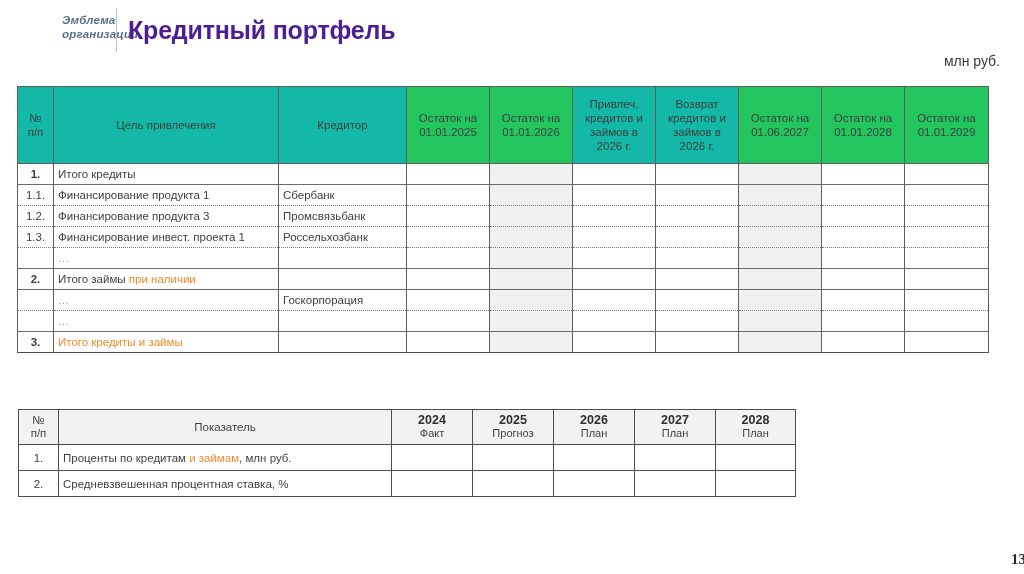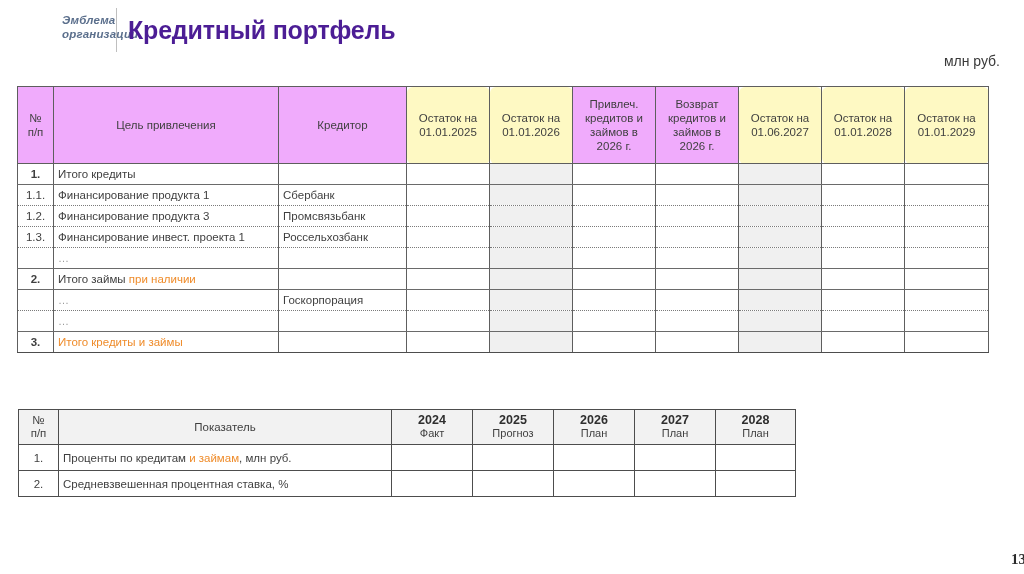--- a/index.html
+++ b/index.html
@@ -48,28 +48,28 @@
     font-size:11.5px;
     color:#3f3f3f;
     background:#ffffff;
     overflow:hidden;
   }
 
   
   #t1-wrap{position:absolute;left:17px;top:86px;}
   #t1{width:971px;}
   #t1 thead th{
-    background:#f0abfc;
+    background:#14b8a6;
     text-align:center;
     height:76px;
     line-height:14px;
     font-size:11.5px;
     border:1px solid #5e5e5e;
   }
-  #t1 thead th.shaded{background:#fef9c3;border-radius:6px;}
+  #t1 thead th.shaded{background:#22c55e;}
   #t1 tbody td{height:20px;border-color:#808080;border-style:solid;}
   #t1 tbody tr td{border-top:1px dotted #7a7a7a;border-bottom:1px dotted #7a7a7a;}
   #t1 tbody td.vline{border-left:1px solid #5e5e5e;border-right:1px solid #5e5e5e;}
   #t1 tbody td.col-shade{background:#f0f0f0;}
   #t1 tbody tr.solidline td{border-bottom:1px solid #6a6a6a;}
   #t1 tbody tr.solidtop td{border-top:1px solid #6a6a6a;}
   #t1 tbody tr:last-child td{border-bottom:1px solid #4d4d4d;}
   .num{text-align:center;font-weight:bold;font-size:11.5px;}
   .num-sub{text-align:center;font-weight:normal;font-size:11.5px;}
   .bold{font-weight:normal;}

